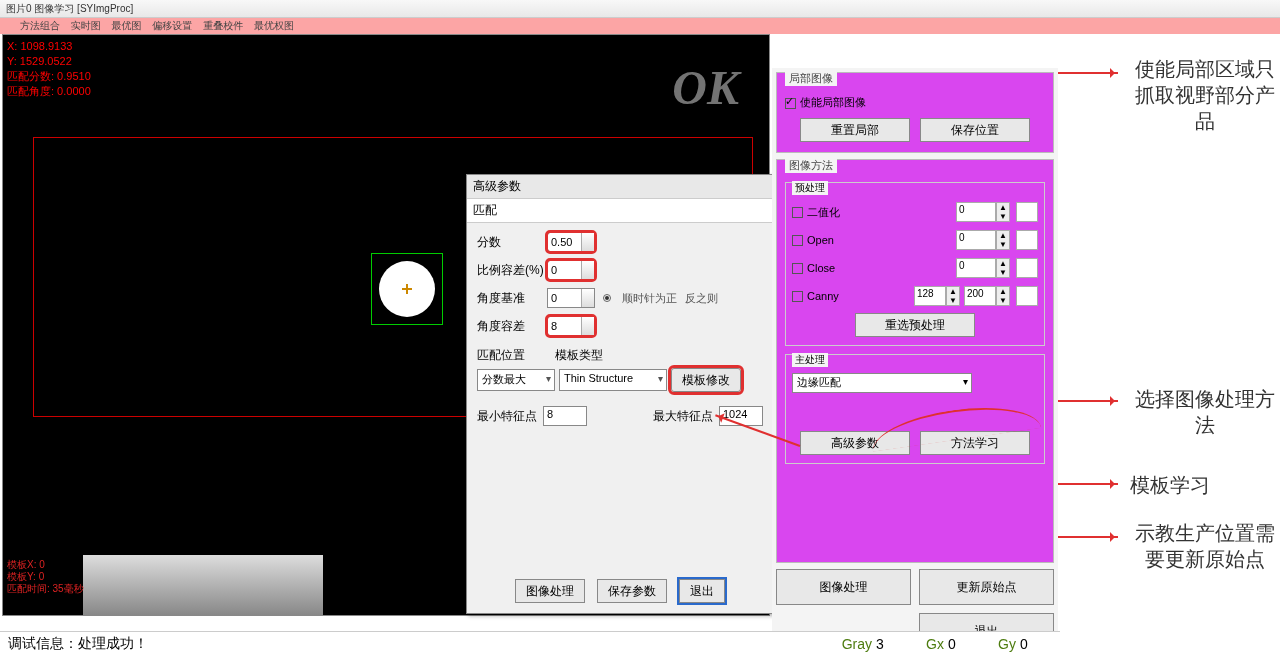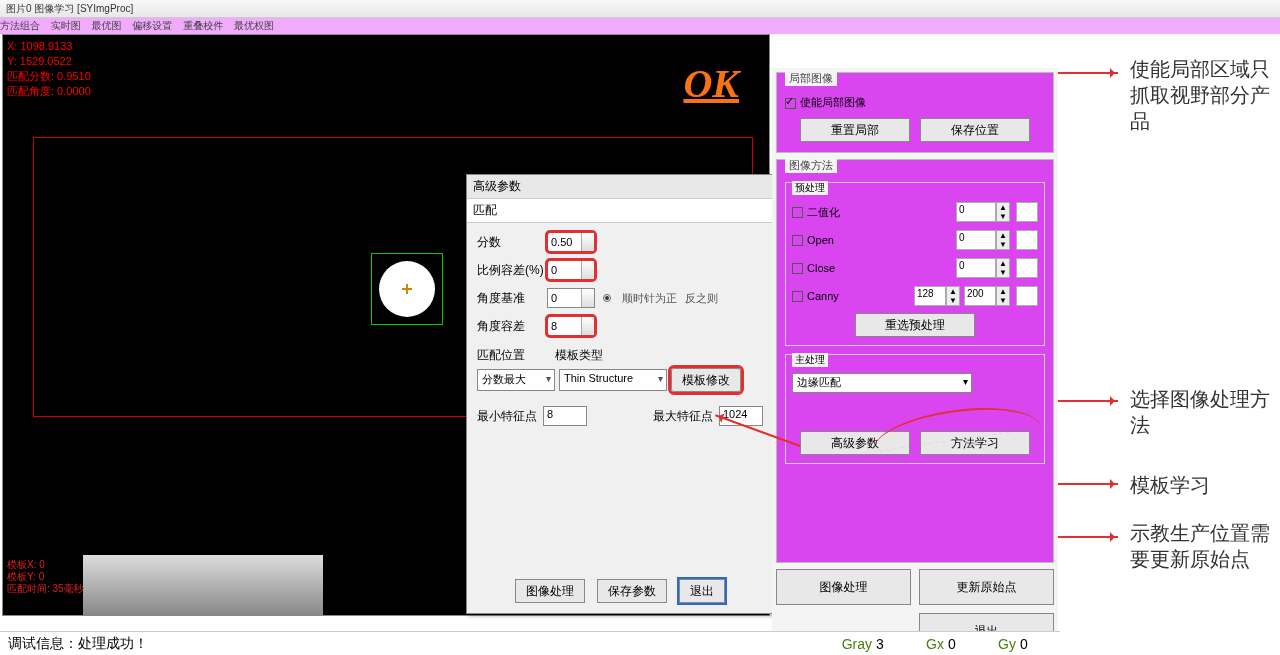--- a/index.html
+++ b/index.html
@@ -1,25 +1,25 @@
 <!DOCTYPE html>
 <html><head>
 <meta charset="utf-8">
 <style>
 * { box-sizing: border-box; margin: 0; padding: 0; font-family: "Microsoft YaHei", SimSun, sans-serif; }
 body { width: 1280px; height: 655px; background: #fff; font-size: 11px; position: relative; overflow: hidden; }
 
 .titlebar { height: 18px; background: linear-gradient(#f8f8f8,#e8e8e8); border-bottom: 1px solid #ccc; padding: 2px 6px; font-size: 10px; color: #333; }
-.menubar { height: 16px; background: #f0abfc; padding: 1px 0; font-size: 10px; color: #444; }
+.menubar { height: 16px; background: #fca5a5; padding: 1px 20px; font-size: 10px; color: #444; }
 .menubar span { margin-right: 8px; }
 
 .main-area { position: absolute; top: 34px; left: 0; width: 1060px; height: 586px; }
 .img-canvas { position: absolute; left: 2px; top: 0; width: 768px; height: 582px; background: #000; border: 1px solid #888; overflow: hidden; }
 .overlay-text { position: absolute; left: 4px; top: 4px; color: #ff0000; font-size: 11px; font-family: monospace; line-height: 14px; white-space: pre; }
-.ok-text { position: absolute; right: 30px; top: 25px; color: #f97316; font-family: "Times New Roman", serif; font-size: 40px; font-style: italic; font-weight: bold; text-decoration: underline; }
+.ok-text { position: absolute; right: 30px; top: 25px; color: #737373; font-family: "Times New Roman", serif; font-size: 48px; font-style: italic; font-weight: bold; }
 .red-roi { position: absolute; left: 30px; top: 102px; width: 720px; height: 280px; border: 1px solid #cc0000; }
 .green-roi { position: absolute; left: 368px; top: 218px; width: 72px; height: 72px; border: 1px solid #00cc00; }
 .white-circle { position: absolute; left: 376px; top: 226px; width: 56px; height: 56px; border-radius: 50%; background: #fff; }
 .cross { position: absolute; left: 399px; top: 249px; width: 10px; height: 10px; }
 .cross:before, .cross:after { content:""; position:absolute; background:#cc8800; }
 .cross:before { left:4px; top:0; width:2px; height:10px; }
 .cross:after  { left:0; top:4px; width:10px; height:2px; }
 .machine-part { position:absolute; left:80px; bottom:0; width:240px; height:60px; background:linear-gradient(#ddd,#888); }
 .red-overlay2 { position:absolute; left:4px; bottom:20px; color:#dd2222; font-size:10px; line-height:12px; white-space:pre; }
 
@@ -67,21 +67,21 @@
 .bottom-grid { display:grid; grid-template-columns:1fr 1fr; gap:8px; margin-top:4px; }
 .bottom-grid .btn { height:36px; }
 
 
 .statusbar { position:absolute; left:0; bottom:0; width:1060px; height:24px; background:#fff; border-top:1px solid #ccc; display:flex; align-items:center; padding:0 8px; font-size:14px; }
 .statusbar .info { flex:1; }
 .statusbar .cell { width:40px; text-align:right; padding-right:4px; color:#4d7c0f; }
 .statusbar .val { width:32px; text-align:left; }
 
 
-.anno { position:absolute; color:#333; font-size:20px; line-height:26px; }
+.anno { position:absolute; color:#333; font-size:20px; line-height:26px;text-align:center; }
 .arrow { position:absolute; height:2px; background:#e03030; }
 .arrow:after { content:""; position:absolute; right:-2px; top:-4px; border:5px solid transparent; border-left-color:#e03030; }
 .arrow.rev:after { right:auto; left:-2px; border-left-color:transparent; border-right-color:#e03030; }
 .swoosh { position:absolute; border-top:2px solid #e03030; border-radius:50% 50% 0 0 / 100% 100% 0 0; }
 </style>
 </head>
 <body>
 
 <div class="titlebar">图片0 图像学习 [SYImgProc]</div>
 <div class="menubar">

